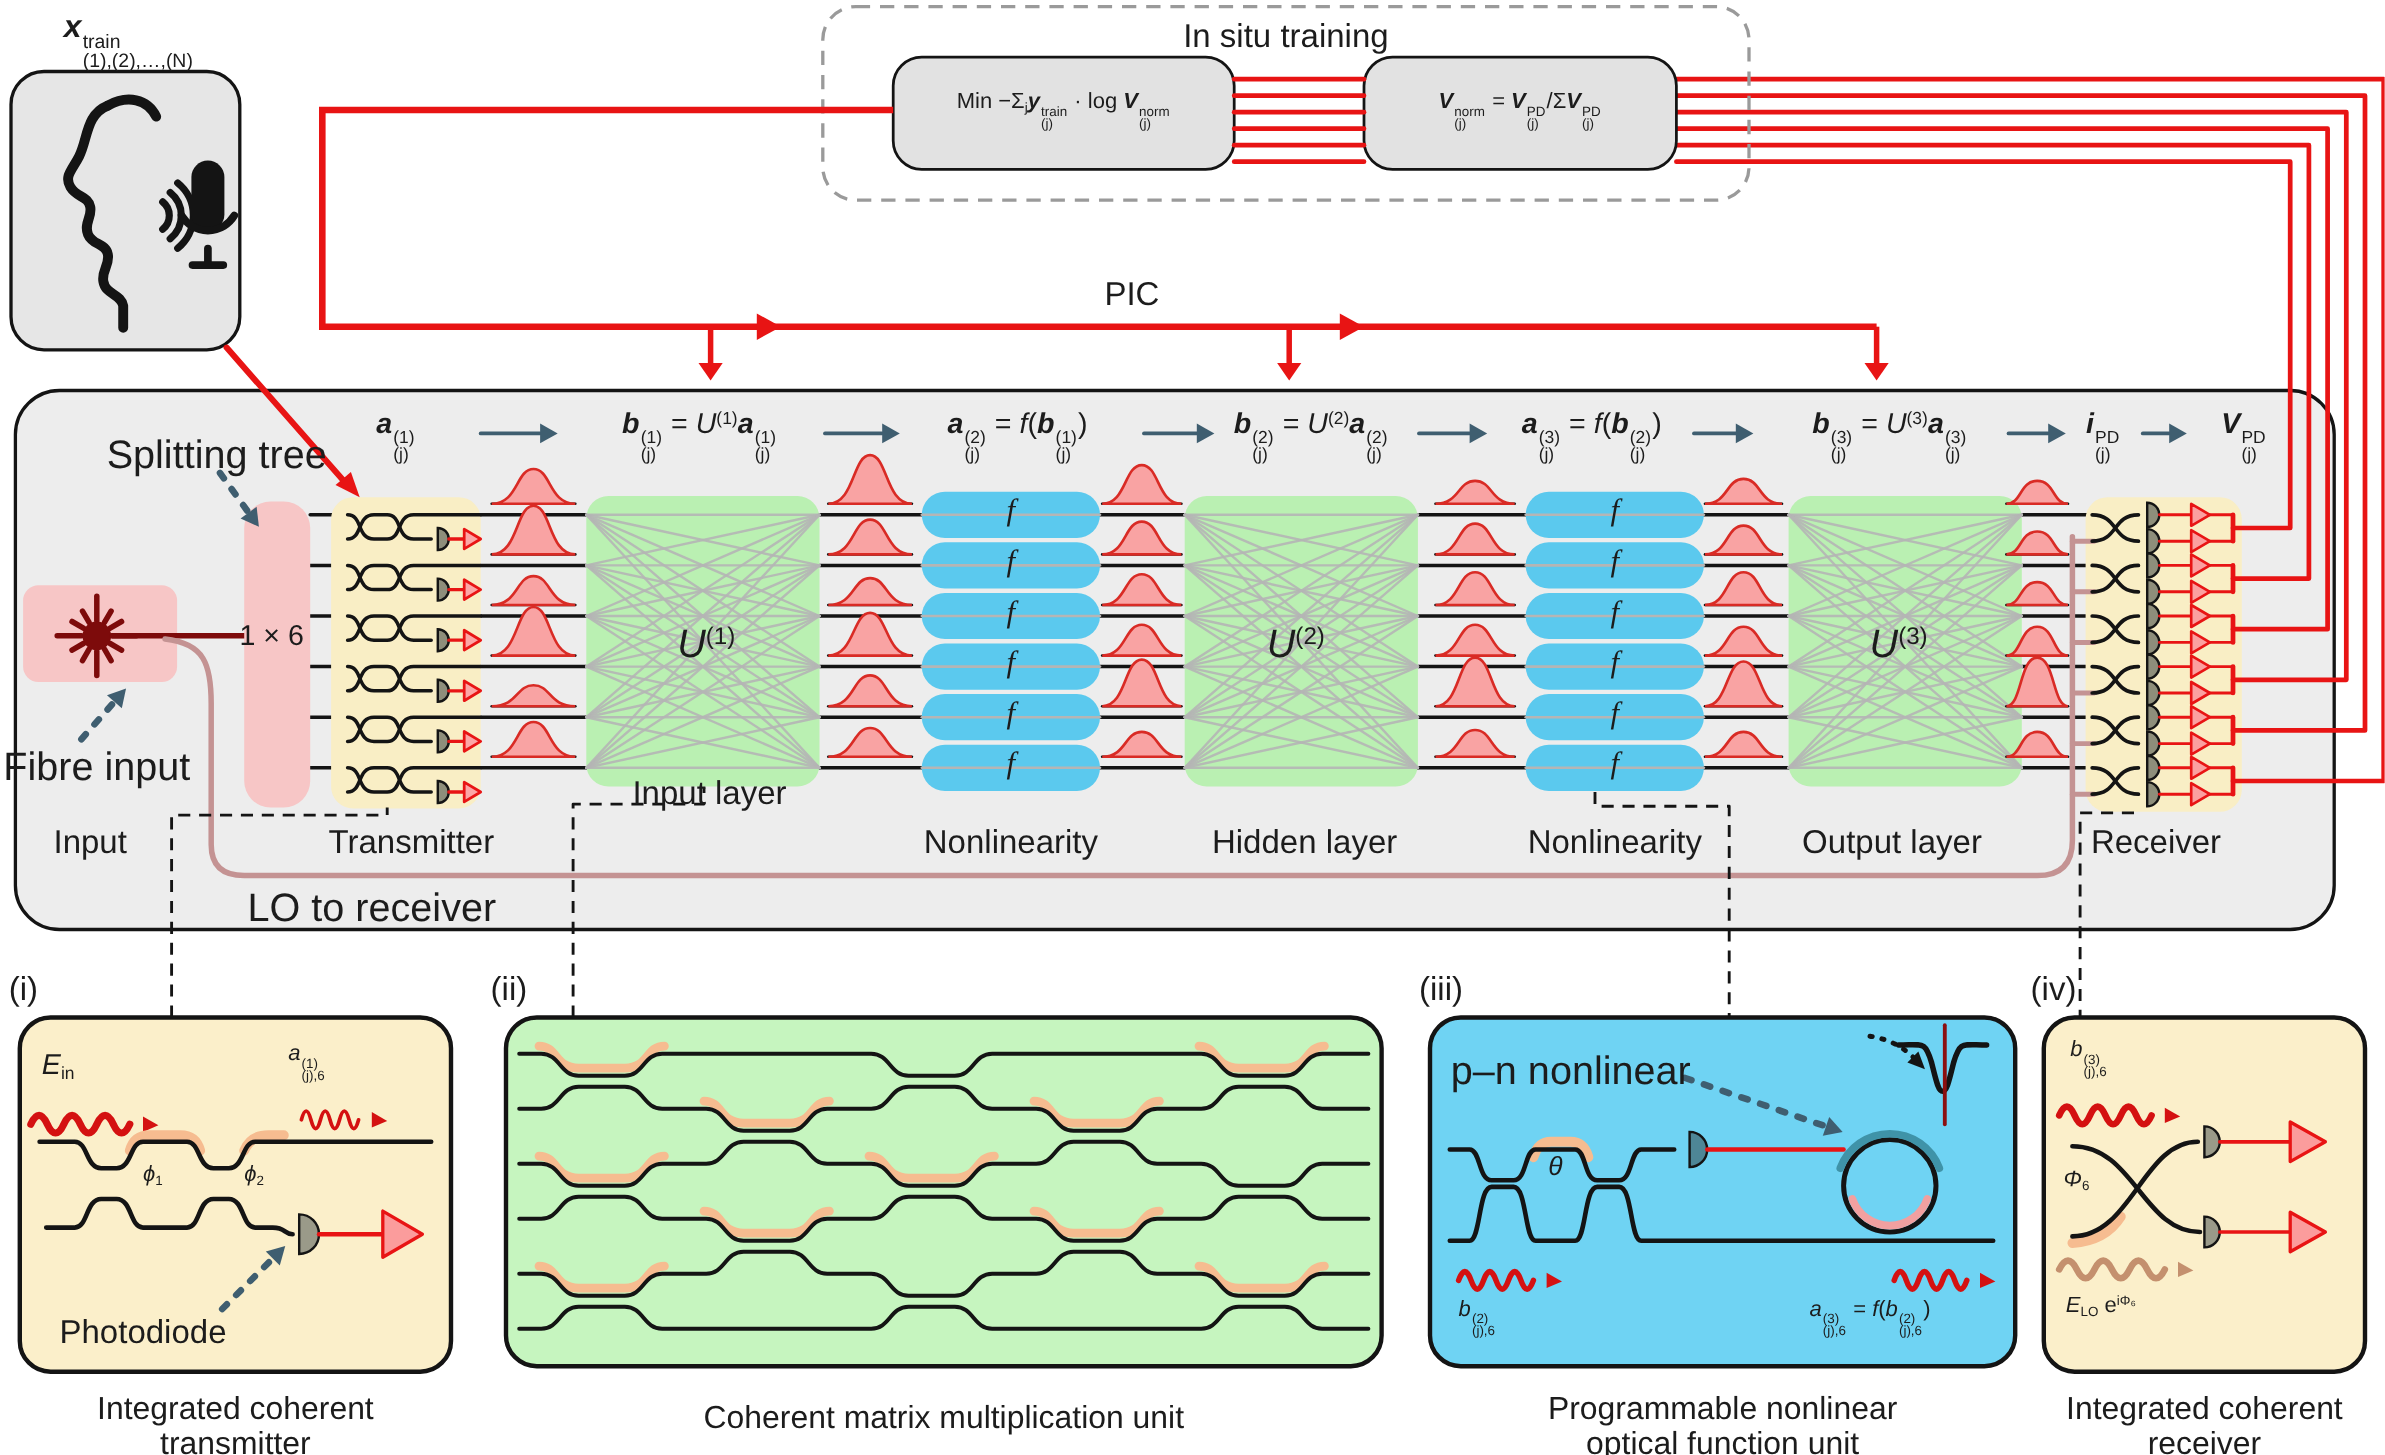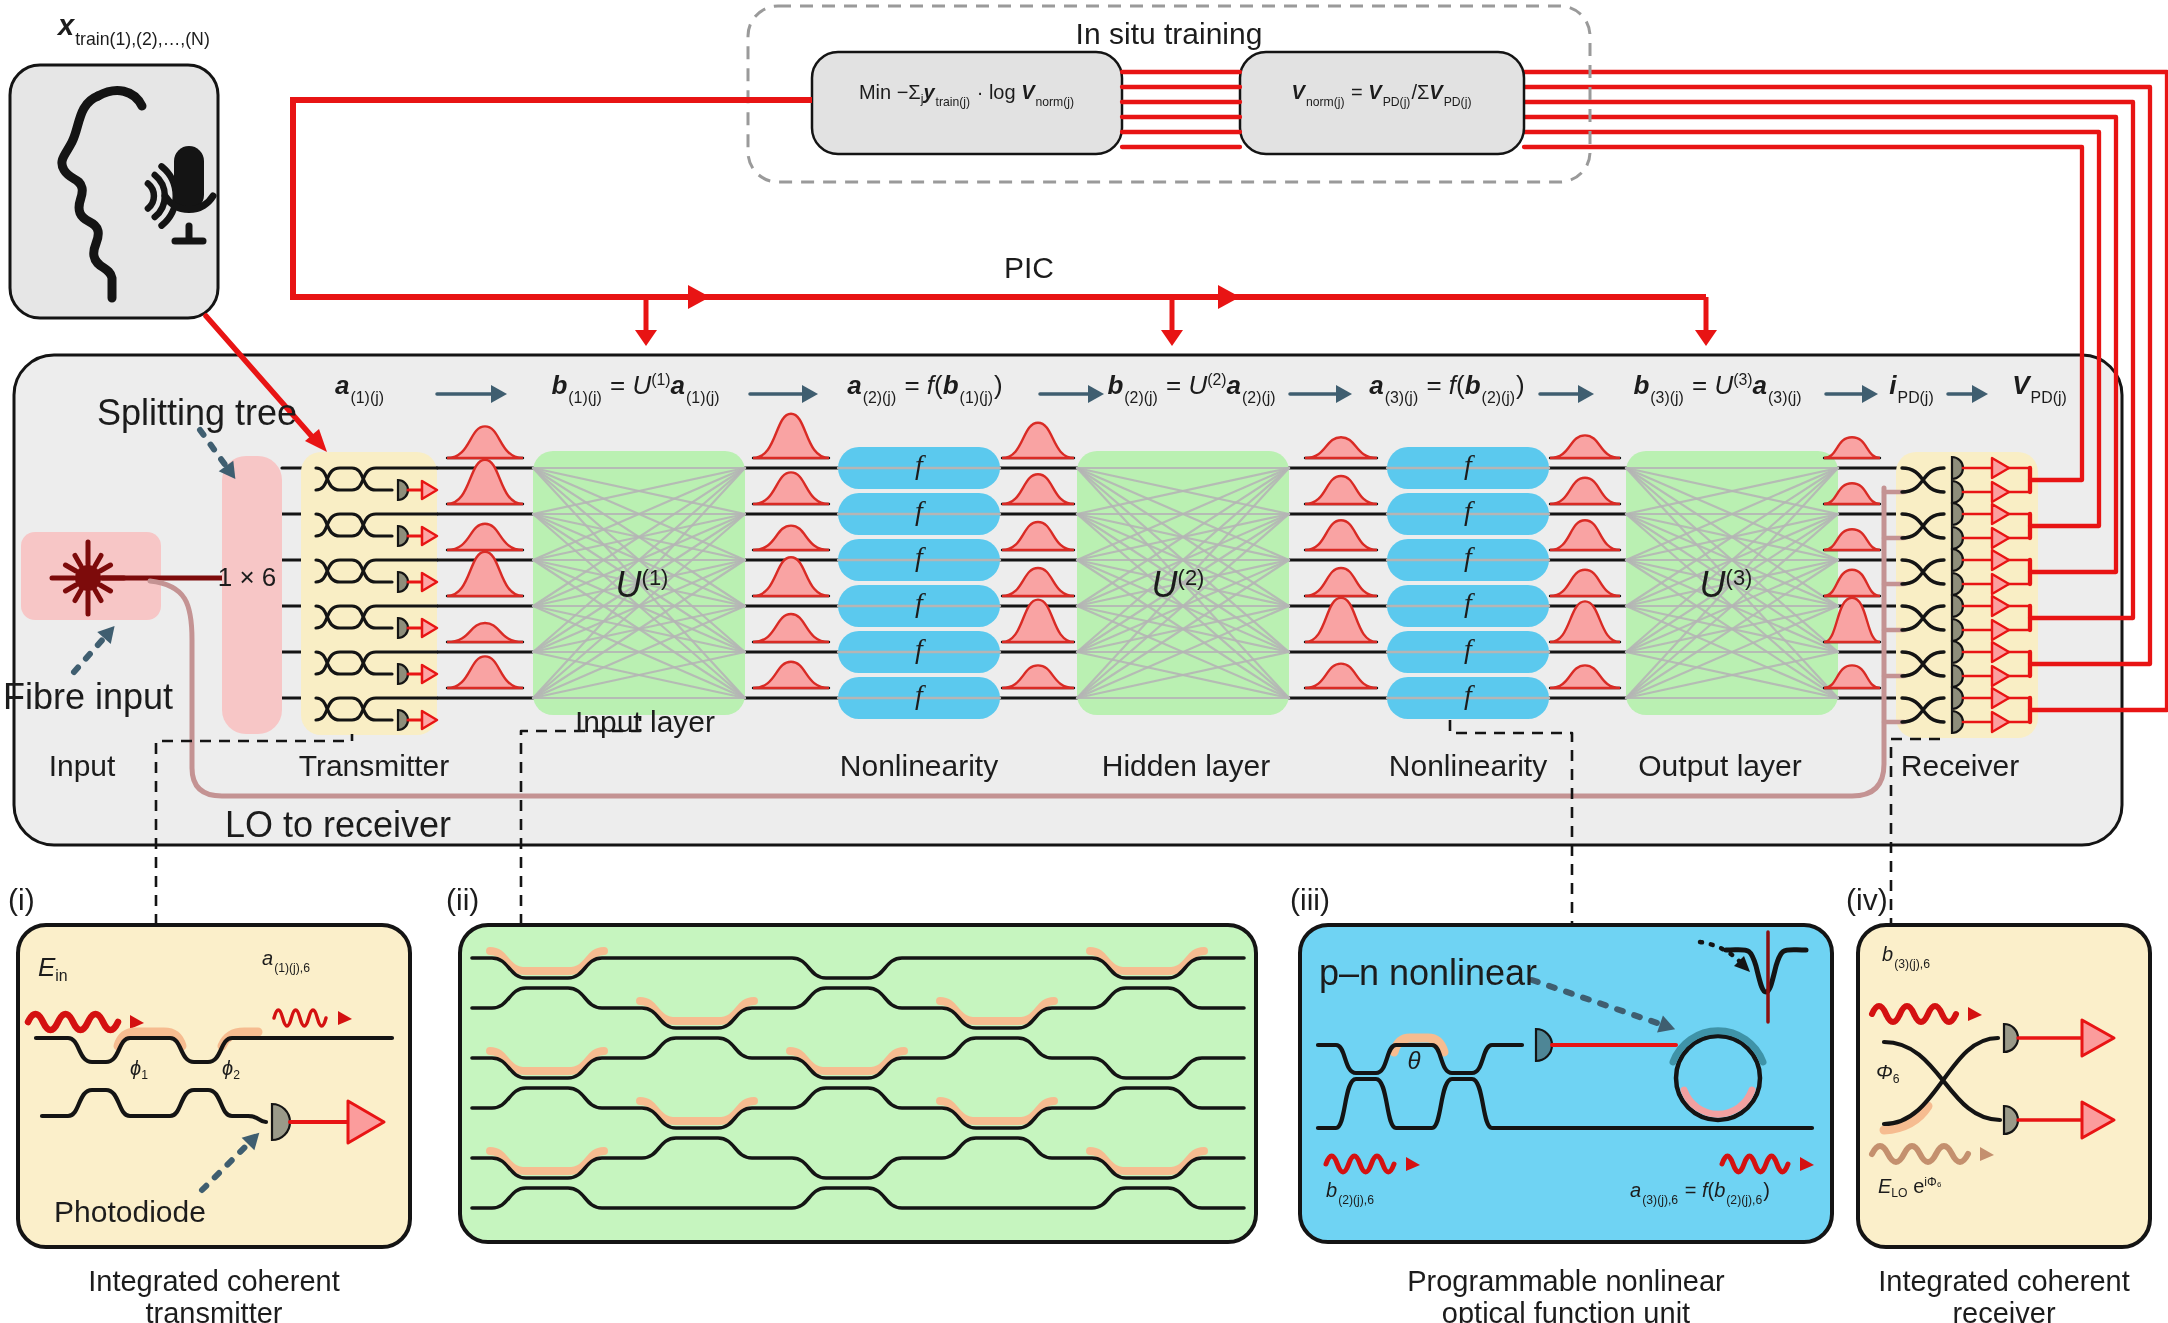--- a/index.html
+++ b/index.html
@@ -7,21 +7,21 @@
          font-family:"Liberation Sans",sans-serif;color:#1c1c1c;overflow:hidden}
   svg{position:absolute;left:0;top:0}
   .lbl{position:absolute;white-space:nowrap;line-height:1.05}
   .c{transform:translateX(-50%)}
   .fs24{font-size:24px}.fs25{font-size:20px}.fs26{font-size:26px}.fs27{font-size:36px}
   .fs28{font-size:30px}.fs29{font-size:29px}
   .t-i{font-style:italic}
   .t-bi{font-weight:bold;font-style:italic}
   .t-sup{font-size:61%;vertical-align:0.55em}
   .t-sub{font-size:61%;vertical-align:-0.3em}
-  .stk{display:inline-flex;align-items:flex-start;font-size:61%;
+  .stk{display:inline-flex;flex-direction:column;align-items:flex-start;font-size:61%;
        line-height:0.95;vertical-align:-0.55em;margin:0 1px;font-weight:normal;font-style:normal}
   .ftxt{position:absolute;font-style:italic;font-size:28px;transform:translateX(-50%);
         font-family:"Liberation Serif",serif}
 </style>
 </head>
 <body>
 
 <div class="stage">
   <svg id="gfx" width="2168" height="1323" viewBox="0 0 2168 1323">
       <rect x="14" y="355" width="2108" height="490" rx="40" fill="#ededed" stroke="#141414" stroke-width="3"></rect>
@@ -568,20 +568,21 @@
   <div class="lbl fs25" style="left:262px;top:948px"><span class="t-i">a</span><span class="stk">
         <span>(1)</span>
         <span>(j),6</span>
       </span></div>
   <div class="lbl fs25" style="left:130px;top:1058px"><span class="t-i">ϕ</span><span class="t-sub">1</span></div>
   <div class="lbl fs25" style="left:222px;top:1058px"><span class="t-i">ϕ</span><span class="t-sub">2</span></div>
   <div class="lbl fs28 c" style="left:130px;top:1196px">Photodiode</div>
   <div class="lbl fs29 c" style="left:214px;top:1266px">Integrated coherent</div>
   <div class="lbl fs29 c" style="left:214px;top:1298px">transmitter</div>
 
+  <div class="lbl fs29 c" style="left:858px;top:1274px">Coherent matrix multiplication unit</div>
 
   <div class="lbl fs27 c" style="left:1428px;top:954px">p–n nonlinear</div>
   <div class="lbl fs24 c" style="left:1414px;top:1048px"><span class="t-i">θ</span></div>
   <div class="lbl fs25" style="left:1326px;top:1180px"><span class="t-i">b</span><span class="stk">
         <span>(2)</span>
         <span>(j),6</span>
       </span></div>
   <div class="lbl fs25 c" style="left:1700px;top:1180px"><span class="t-i">a</span><span class="stk">
         <span>(3)</span>
         <span>(j),6</span>

